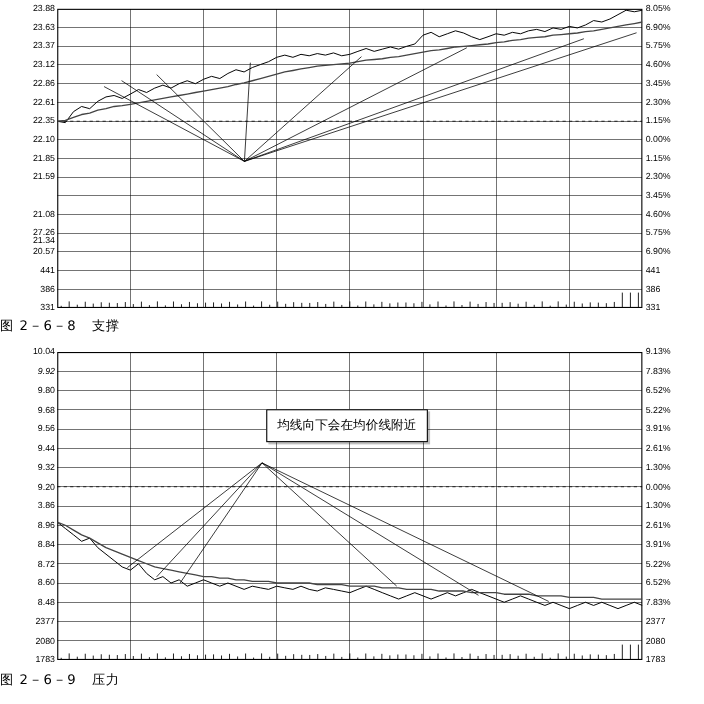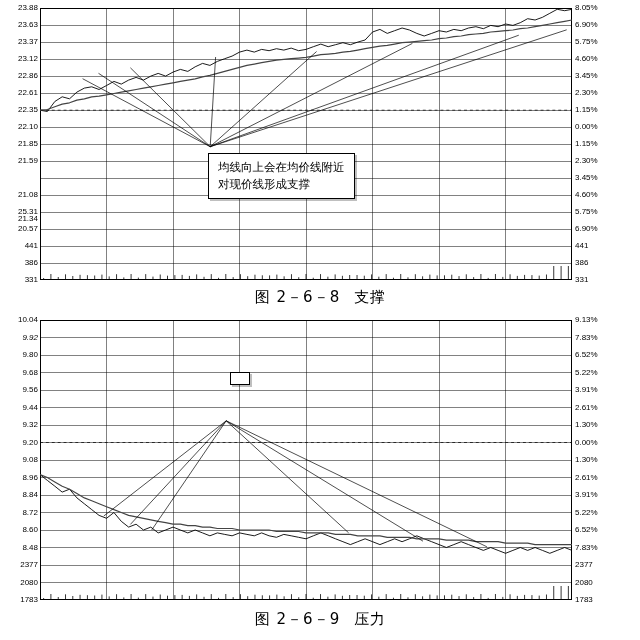--- a/index.html
+++ b/index.html
@@ -22,21 +22,21 @@
   .figure {
     position: absolute;
     left: 0;
     width: 640px;
   }
   .fig1 { top: 0; height: 310px; }
   .fig2 { top: 310px; height: 330px; }
 
   .chart-wrap {
     position: absolute;
-    left: 40px;
+    left: 52px;
     width: 532px;
   }
   .chart-frame {
     position: absolute;
     left: 0;
     top: 0;
     width: 100%;
     height: 100%;
     border: 1.5px solid #000;
     box-sizing: border-box;
@@ -76,22 +76,22 @@
     padding: 5px 9px 6px 9px;
     font-size: 11.5px;
     line-height: 1.45;
     font-family: "DejaVu Sans", sans-serif;
     white-space: nowrap;
     box-shadow: 2px 2px 0 rgba(0,0,0,0.25);
   }
   .caption {
     position: absolute;
     width: 100%;
-    text-align: center;
-    font-size: 15px;
+    text-align: left;
+    font-size: 12px;
     font-family: "DejaVu Sans", sans-serif;
     letter-spacing: 0.5px;
   }
   .cap-num { letter-spacing: 1px; }
   .cap-txt { margin-left: 14px; }
 </style>
 </head>
 <body>
 
 <div class="page">
@@ -215,21 +215,21 @@
           <span style="top: 30px;">23.37</span>
           <span style="top: 47px;">23.12</span>
           <span style="top: 64px;">22.86</span>
           <span style="top: 81px;">22.61</span>
           <span style="top: 98px;">22.35</span>
           <span style="top: 115px;">22.10</span>
           <span style="top: 132px;">21.85</span>
           <span style="top: 149px;">21.59</span>
           <span style="top: 166px; margin-top: 41px;">21.34</span>
           <span style="top: 183px;">21.08</span>
-          <span style="top: 200px;">25.31</span>
+          <span style="top: 200px;">27.26</span>
           <span style="top: 217px;">20.57</span>
           <span style="top: 234px;">441</span>
           <span style="top: 251px;">386</span>
           <span style="top: 268px;">331</span>
         </div>
       <div class="axis-labels axis-right" id="ax1r">
           <span style="top: -4px;">8.05%</span>
           <span style="top: 13px;">6.90%</span>
           <span style="top: 30px;">5.75%</span>
           <span style="top: 47px;">4.60%</span>
@@ -239,24 +239,20 @@
           <span style="top: 115px;">0.00%</span>
           <span style="top: 132px;">1.15%</span>
           <span style="top: 149px;">2.30%</span>
           <span style="top: 166px;">3.45%</span>
           <span style="top: 183px;">4.60%</span>
           <span style="top: 200px;">5.75%</span>
           <span style="top: 217px;">6.90%</span>
           <span style="top: 234px;">441</span>
           <span style="top: 251px;">386</span>
           <span style="top: 268px;">331</span>
-        </div>
-      <div class="callout" id="callout1" style="left:168px;top:145px;">
-          <div>均线向上会在均价线附近</div>
-          <div>对现价线形成支撑</div>
         </div>
     </div>
     <div class="caption" style="top:288px;">
       <span class="cap-num">图 2－6－8</span><span class="cap-txt">支撑</span>
     </div>
   </div>
 
   <div class="figure fig2">
     <div class="chart-wrap" id="wrap2" style="top:10px;height:280px;">
       <div class="chart-frame"></div>
@@ -370,21 +366,21 @@
         </svg>
       <div class="axis-labels axis-left" id="ax2l">
           <span style="top: -4px;">10.04</span>
           <span style="top: 13.5px; font-style: italic;">9.92</span>
           <span style="top: 31px;">9.80</span>
           <span style="top: 48.5px;">9.68</span>
           <span style="top: 66px;">9.56</span>
           <span style="top: 83.5px;">9.44</span>
           <span style="top: 101px;">9.32</span>
           <span style="top: 118.5px;">9.20</span>
-          <span style="top: 136px;">9.08</span>
+          <span style="top: 136px;">3.86</span>
           <span style="top: 153.5px;">8.96</span>
           <span style="top: 171px;">8.84</span>
           <span style="top: 188.5px;">8.72</span>
           <span style="top: 206px;">8.60</span>
           <span style="top: 223.5px;">8.48</span>
           <span style="top: 241px;">2377</span>
           <span style="top: 258.5px;">2080</span>
           <span style="top: 276px;">1783</span>
         </div>
       <div class="axis-labels axis-right" id="ax2r">
@@ -400,20 +396,21 @@
           <span style="top: 153.5px;">2.61%</span>
           <span style="top: 171px;">3.91%</span>
           <span style="top: 188.5px;">5.22%</span>
           <span style="top: 206px;">6.52%</span>
           <span style="top: 223.5px;">7.83%</span>
           <span style="top: 241px;">2377</span>
           <span style="top: 258.5px;">2080</span>
           <span style="top: 276px;">1783</span>
         </div>
       <div class="callout" id="callout2" style="left:190px;top:52px;">
+          <div>均线向下会在均价线附近</div>
         </div>
     </div>
     <div class="caption" style="top:300px;">
       <span class="cap-num">图 2－6－9</span><span class="cap-txt">压力</span>
     </div>
   </div>
 
 </div>
 
 </body></html>

